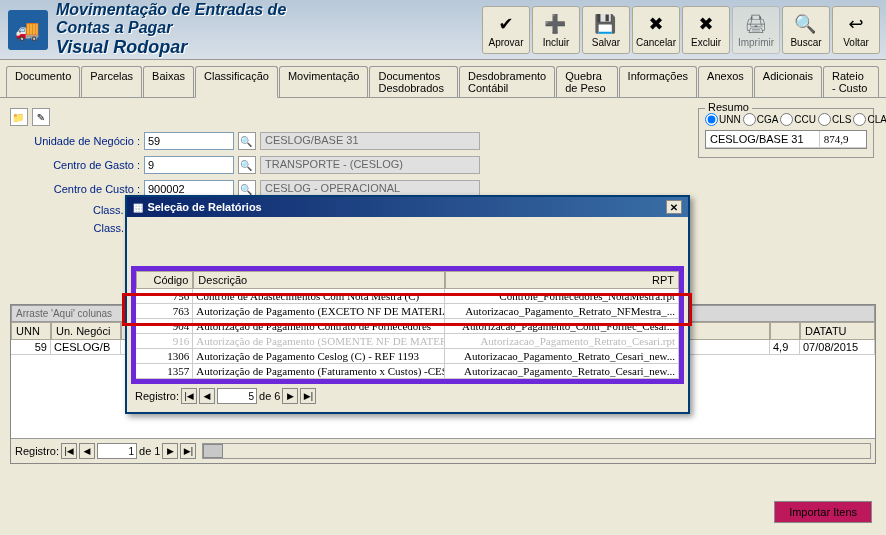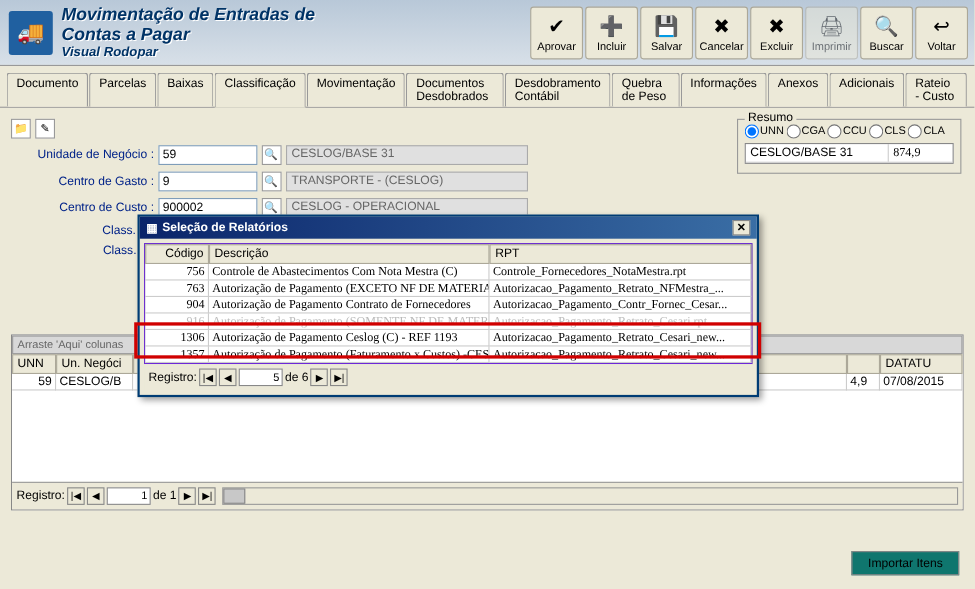--- a/index.html
+++ b/index.html
@@ -37,21 +37,21 @@
     .app-title {
       color: #003366;
       font-size: 16px;
       font-weight: bold;
       font-style: italic;
       text-shadow: 1px 1px 0 #fff;
       line-height: 1.1;
     }
     .app-subtitle {
       color: #003366;
-      font-size: 12px;
+      font-size: 18px;
       font-weight: bold;
       font-style: italic;
       text-shadow: 1px 1px 0 #fff;
     }
     .toolbar {
       display: flex;
       gap: 2px;
       position: absolute;
       right: 6px;
       top: 6px;
@@ -143,21 +143,21 @@
       color: #666;
       padding: 1px 4px;
       font-size: 11px;
       overflow: hidden;
       white-space: nowrap;
     }
     .resumo-box {
       position: absolute;
       right: 12px;
       top: 10px;
-      width: 204px;
+      width: 176px;
       border: 1px solid #999;
       padding: 4px 6px 8px 6px;
     }
     .resumo-title {
       position: absolute;
       top: -8px;
       left: 6px;
       background: #ece9d8;
       padding: 0 3px;
       font-size: 11px;
@@ -283,22 +283,23 @@
       font-size: 10px;
       display: flex;
       align-items: center;
       justify-content: center;
       cursor: pointer;
     }
     .modal-body {
       padding: 4px;
     }
     .modal-grid {
-      border: 1px solid #6d28d9;
+      border: 5px solid #6d28d9;
       background: #737373;
+      margin-top: 45px;
     }
     .modal-grid-header { display: flex; }
     .modal-th {
       border: 1px solid #aca899;
       padding: 2px 4px;
       font-size: 11px;
       background: #ece9d8;
     }
     .modal-grid-body { background: white; }
     .modal-row { display: flex; font-family: Liberation Serif, serif; }
@@ -315,29 +316,29 @@
       position: absolute;
       border: 3px solid #d00000;
       pointer-events: none;
       z-index: 200;
     }
     .importar-btn {
       position: absolute;
       right: 14px;
       bottom: 12px;
       padding: 4px 14px;
-      background: #0f766e;
+      background: #be185d;
       border: 1px solid #888;
       cursor: pointer;
       font-size: 11px;
       text-align: center;
     }
     .col-codigo { width: 60px; text-align: right; }
     .col-desc { width: 265px; }
-    .col-rpt { width: 247px; }
+    .col-rpt { width: 247px; text-align: right; }
   </style>
 </head>
 <body>
 
 <div class="header">
   <div class="truck-icon">🚚</div>
   <div class="title-block">
     <div class="app-title">Movimentação de Entradas de</div>
     <div class="app-title">Contas a Pagar</div>
     <div class="app-subtitle">Visual Rodopar</div>

